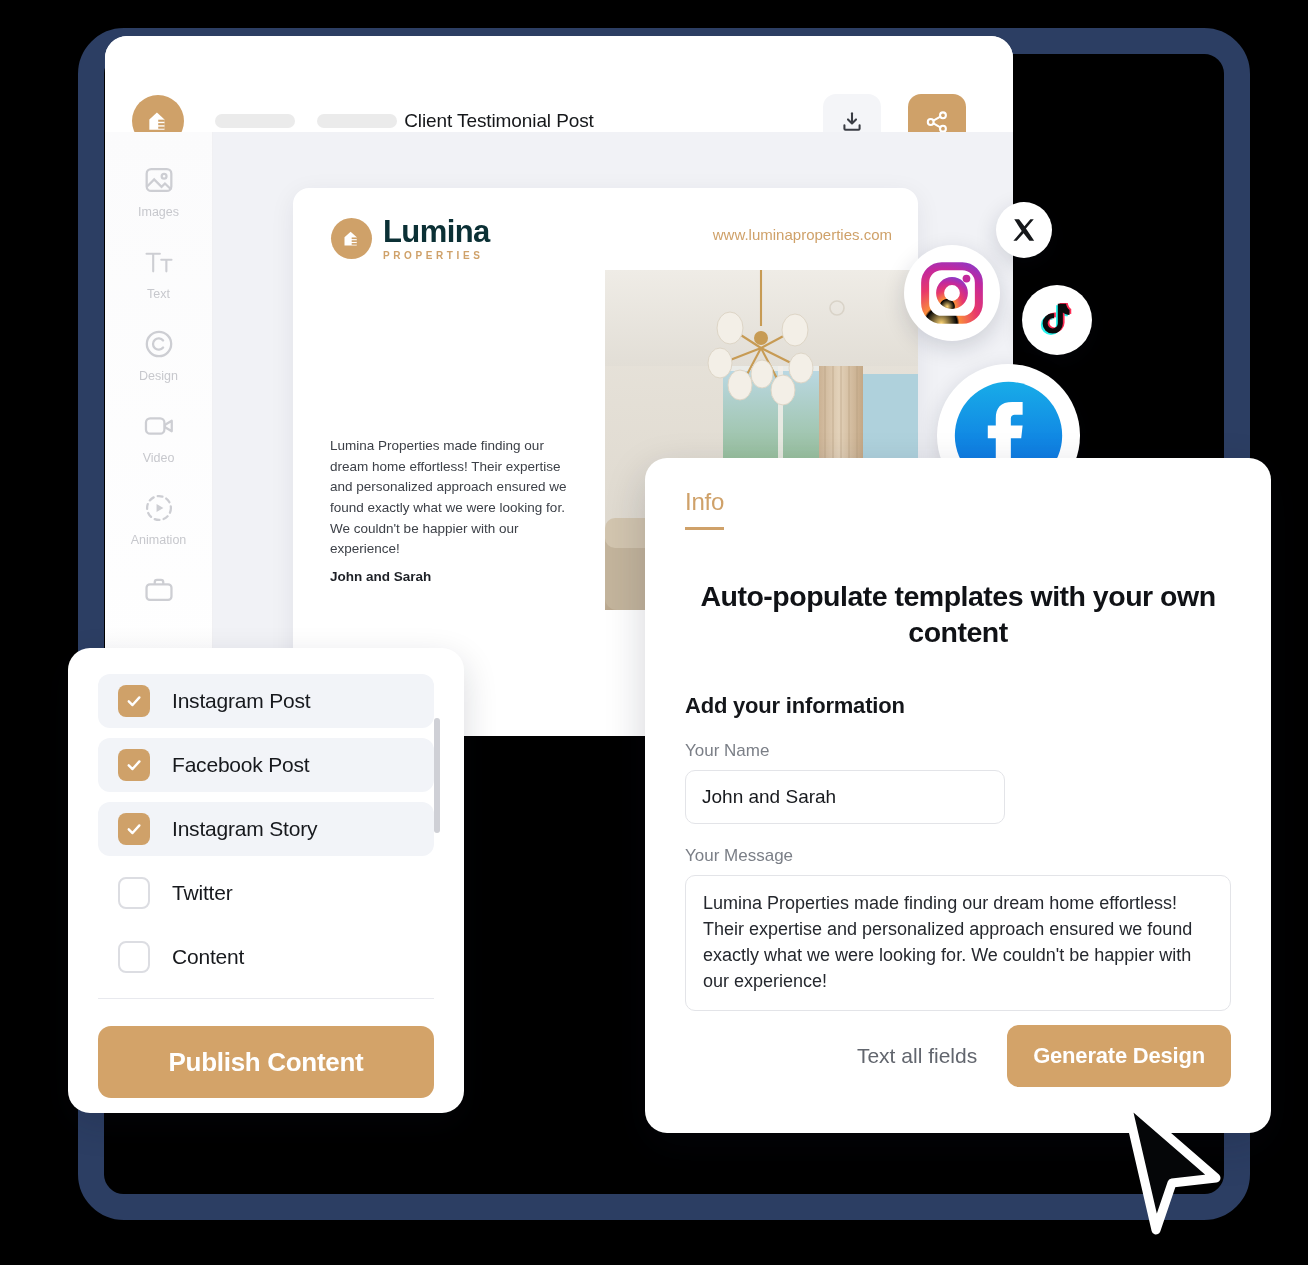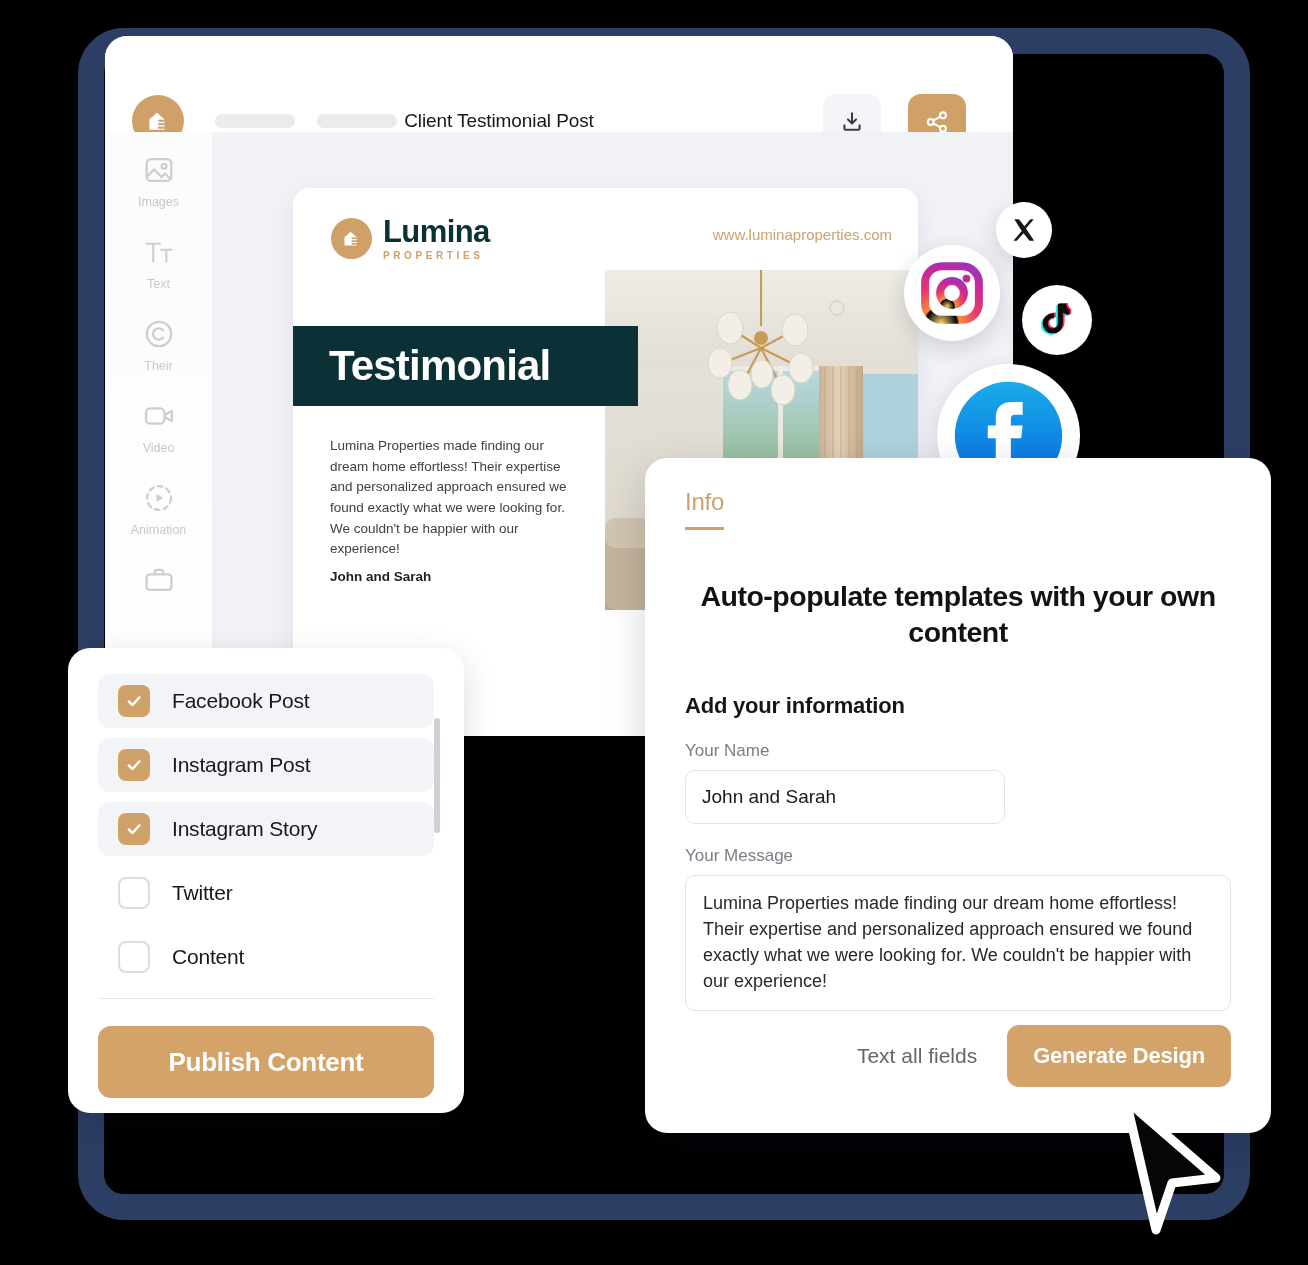--- a/index.html
+++ b/index.html
@@ -72,21 +72,21 @@
   .app-body {
     position: absolute; left: 0; top: 96px;
     width: 908px; height: 604px;
     display: flex;
   }
   
   .tool-rail {
     width: 108px; height: 604px;
     background: linear-gradient(180deg,#fbfbfc 0%, #ffffff 100%);
     border-right: 1px solid #f0f0f3;
-    padding-top: 20px;
+    padding-top: 30px;
   }
   .tool-item {
     display: flex; flex-direction: column; align-items: center;
     gap: 7px; margin-bottom: 25px;
   }
   .tool-item .glyph {
     width: 36px; height: 36px;
     display: flex; align-items: center; justify-content: center;
     color: #cdced3;
   }
@@ -326,21 +326,21 @@
           </span>
           <span class="tlabel">Text</span>
         </div>
         <div class="tool-item">
           <span class="glyph">
             <svg width="34" height="34" viewBox="0 0 24 24" fill="none" stroke="currentColor" stroke-width="1.6" stroke-linecap="round">
               <circle cx="12" cy="12" r="8.6"></circle>
               <path d="M14.9 9.5a4 4 0 1 0 0 5"></path>
             </svg>
           </span>
-          <span class="tlabel">Their</span>
+          <span class="tlabel">Design</span>
         </div>
         <div class="tool-item">
           <span class="glyph">
             <svg width="34" height="34" viewBox="0 0 24 24" fill="none" stroke="currentColor" stroke-width="1.6" stroke-linejoin="round">
               <rect x="2.8" y="6.6" width="13" height="10.8" rx="3"></rect>
               <path d="M16.3 11.1 21 8.3v7.4l-4.7-2.8z"></path>
             </svg>
           </span>
           <span class="tlabel">Video</span>
         </div>
@@ -449,23 +449,20 @@
                 <ellipse cx="178" cy="120" rx="12" ry="15"></ellipse>
                 <ellipse cx="157" cy="104" rx="11" ry="14"></ellipse>
               </g>
               <circle cx="232" cy="38" r="7" fill="none" stroke="#d9d3c8" stroke-width="1.6"></circle>
 
               <rect x="0" y="258" width="88" height="82" rx="12" fill="#c3b49c"></rect>
               <rect x="0" y="248" width="70" height="30" rx="10" fill="#d2c5af"></rect>
             </svg>
           </div>
 
-          <div class="tpl-banner">
-            <span>Testimonial</span>
-          </div>
 
           <div class="tpl-body">Lumina Properties made finding our dream home effortless! Their expertise and personalized approach ensured we found exactly what we were looking for. We couldn't be happier with our experience!</div>
           <div class="tpl-author">John and Sarah</div>
         </div>
       </div>
     </div>
   </div>
 
   <div class="bubble x">
     <svg width="26" height="26" viewBox="0 0 24 24" fill="#15171a">
@@ -513,30 +510,30 @@
   </div>
 
   <div class="check-panel">
 
     <div class="check-row on">
       <span class="cbox on">
         <svg class="tick" viewBox="0 0 24 24" fill="none" stroke="#ffffff" stroke-width="3.2" stroke-linecap="round" stroke-linejoin="round">
             <path d="M5 12.5 10 17.4 19.2 7.2"></path>
           </svg>
       </span>
-      <span class="check-label">Facebook Post</span>
+      <span class="check-label">Instagram Post</span>
     </div>
 
     <div class="check-row on">
       <span class="cbox on">
         <svg class="tick" viewBox="0 0 24 24" fill="none" stroke="#ffffff" stroke-width="3.2" stroke-linecap="round" stroke-linejoin="round">
             <path d="M5 12.5 10 17.4 19.2 7.2"></path>
           </svg>
       </span>
-      <span class="check-label">Instagram Post</span>
+      <span class="check-label">Facebook Post</span>
     </div>
 
     <div class="check-row on">
       <span class="cbox on">
         <svg class="tick" viewBox="0 0 24 24" fill="none" stroke="#ffffff" stroke-width="3.2" stroke-linecap="round" stroke-linejoin="round">
             <path d="M5 12.5 10 17.4 19.2 7.2"></path>
           </svg>
       </span>
       <span class="check-label">Instagram Story</span>
     </div>

